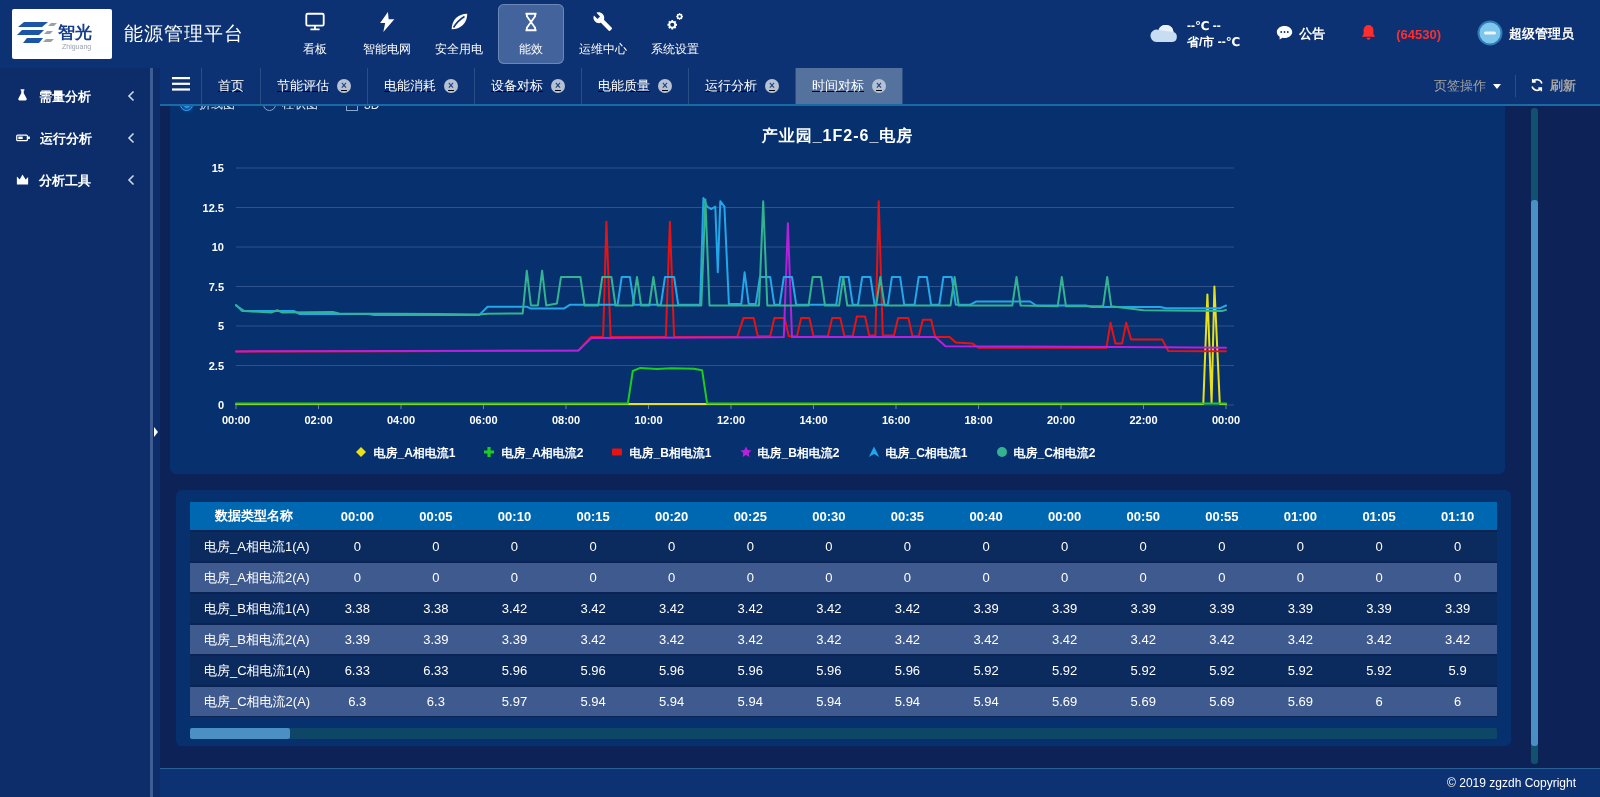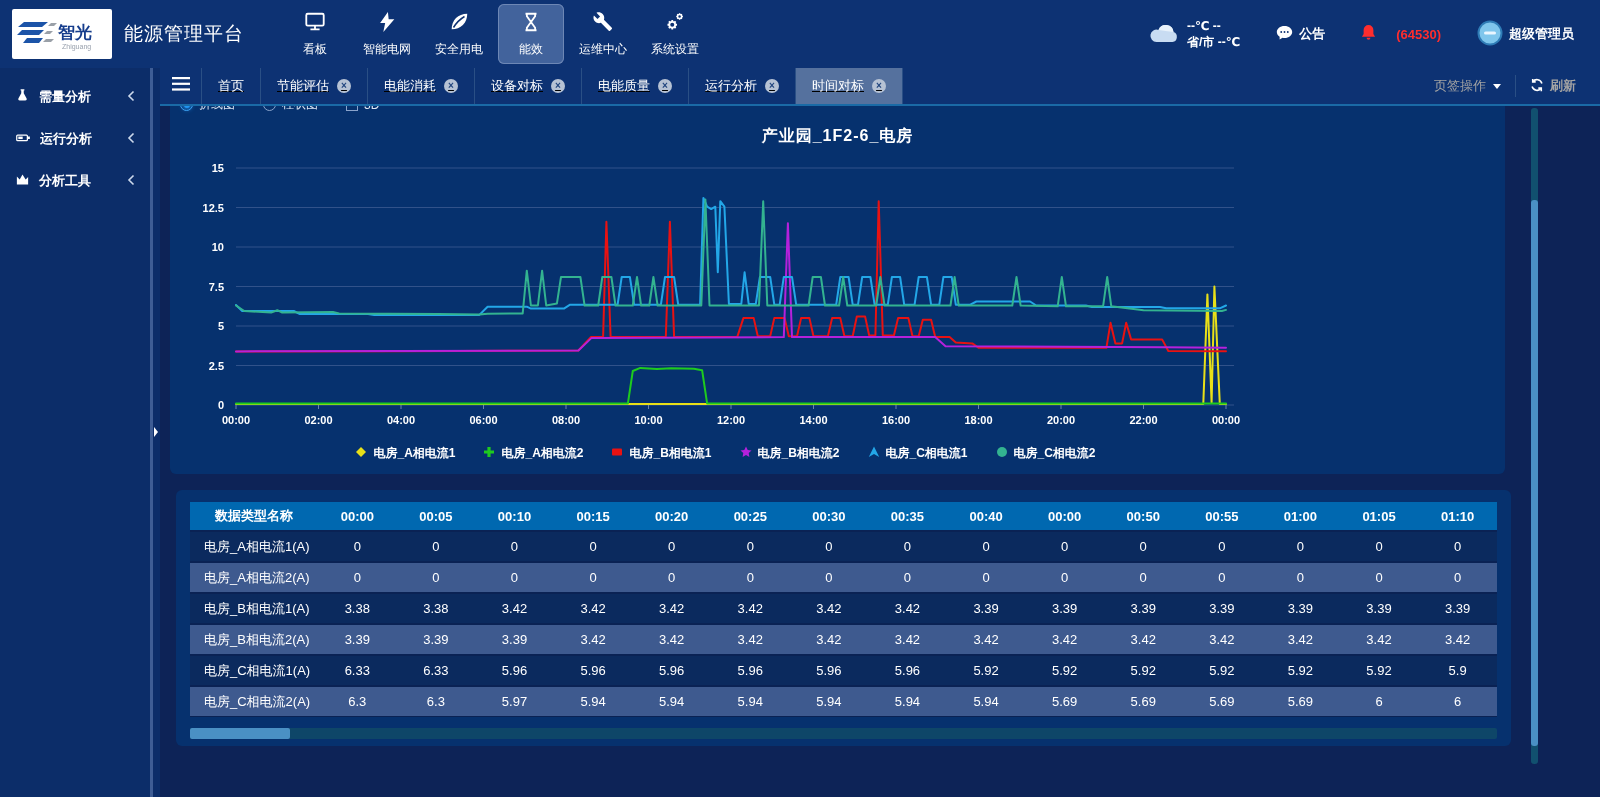--- a/index.html
+++ b/index.html
@@ -573,15 +573,18 @@
           <div class="hscrollbar">
             <div class="hthumb"></div>
           </div>
         </section>
 
         <div class="vscrollbar">
           <div class="vthumb"></div>
         </div>
       </div>
 
+      <footer>
+        <span>© 2019 zgzdh Copyright</span>
+      </footer>
     </div>
   </div>
 </div>
 
 </body></html>

